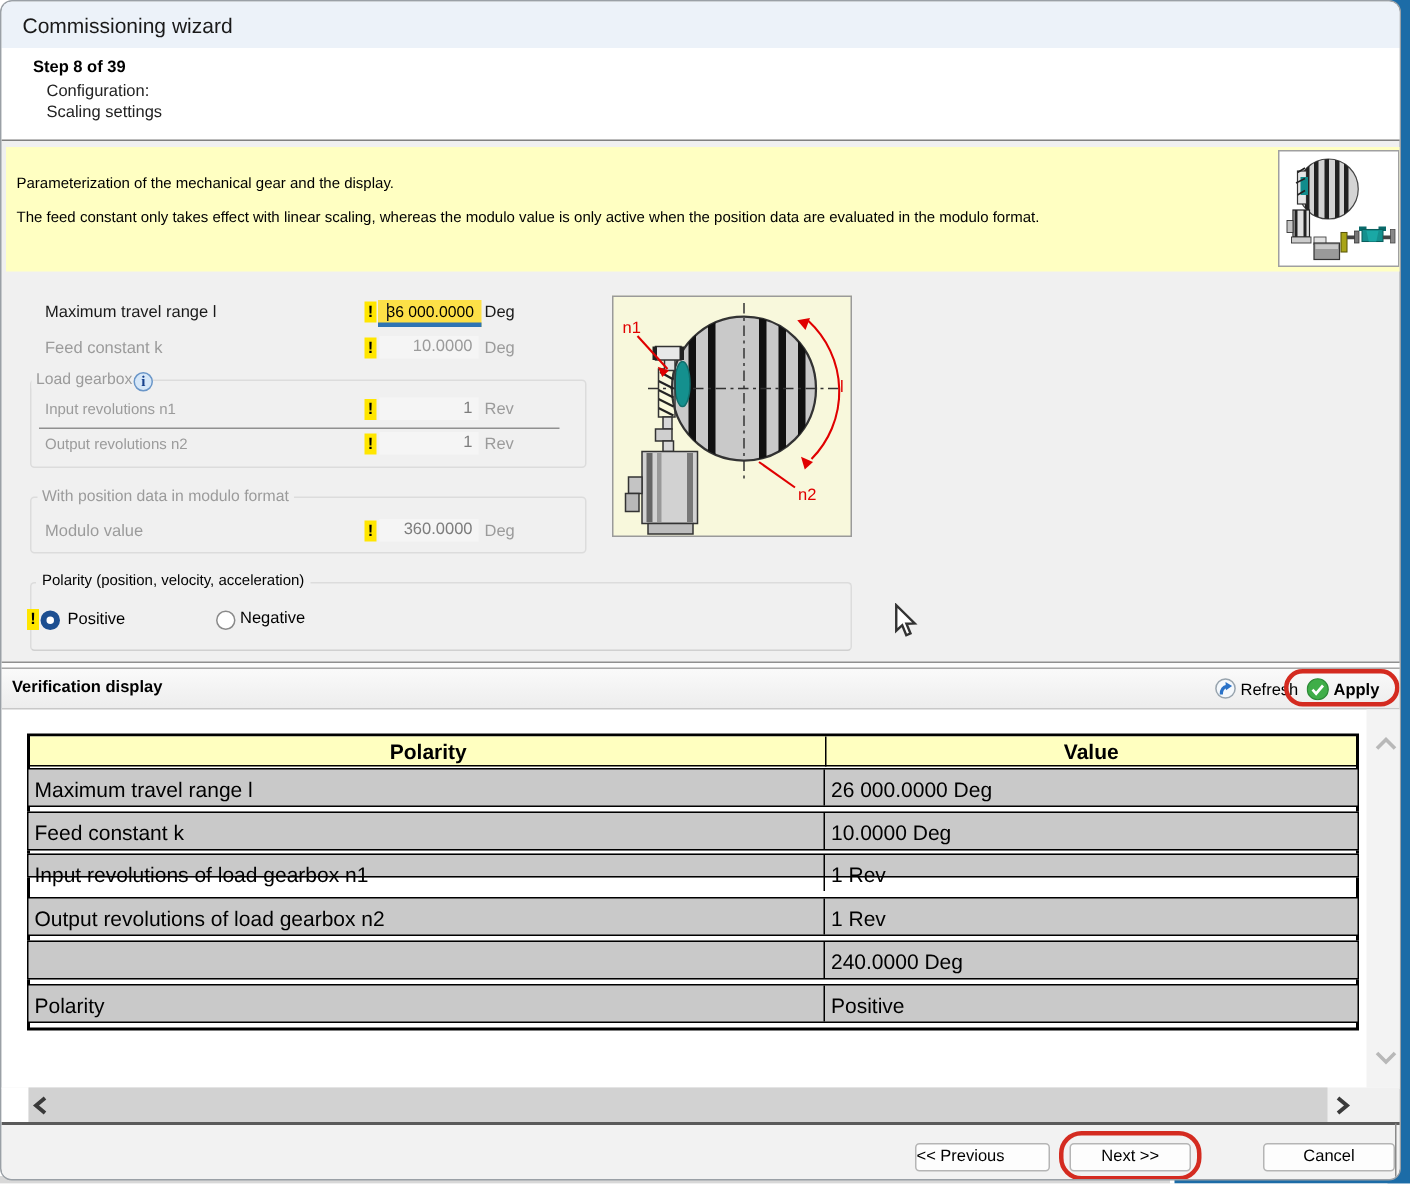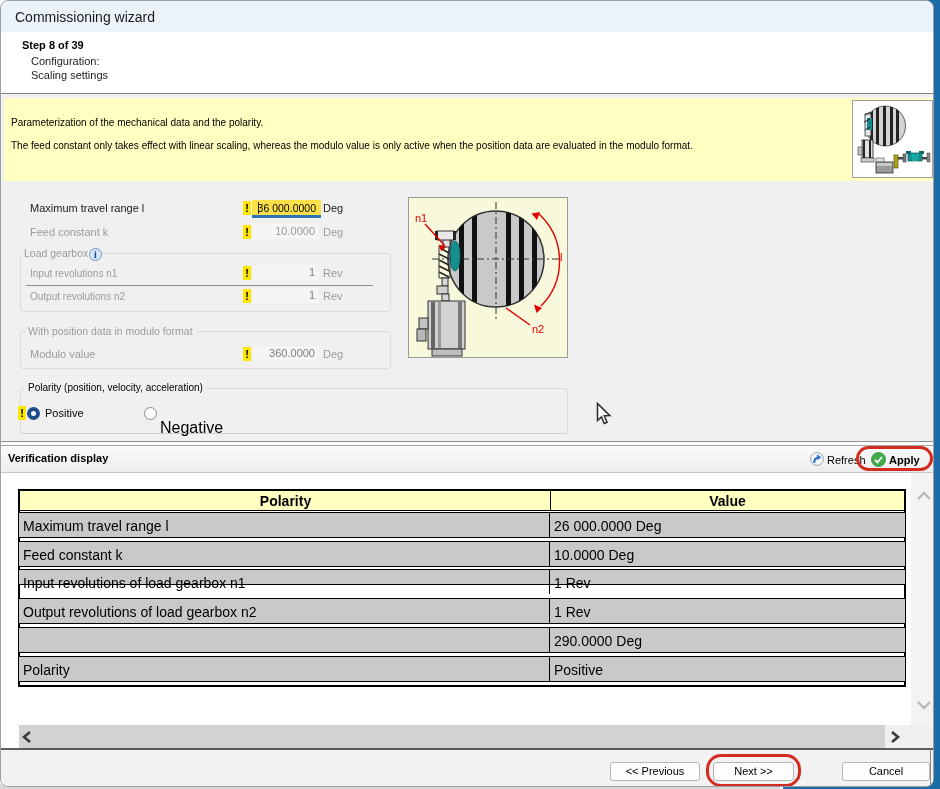--- a/index.html
+++ b/index.html
@@ -20,21 +20,21 @@
   <div class="abs" style="left:14px; top:8px; font-size:14px; color:#1a1a1a;">Commissioning wizard</div>
 
   <div class="abs" style="left:0; top:31px; width:934px; height:61px; background:#ffffff;"></div>
   <div class="abs" style="left:21px; top:38px; font-size:11px; font-weight:bold; color:#000;">Step 8 of 39</div>
   <div class="abs" style="left:30px; top:54px; font-size:11px; color:#222;">Configuration:</div>
   <div class="abs" style="left:30px; top:68px; font-size:11px; color:#222;">Scaling settings</div>
 
   <div class="abs" style="left:0; top:92px; width:934px; height:1px; background:#808080;"></div>
 
   <div class="abs" style="left:3px; top:97px; width:930px; height:83px; background:#ffffc2;"></div>
-  <div class="abs" style="left:10px; top:116px; font-size:10px; color:#000;">Parameterization of the mechanical data and the polarity.</div>
+  <div class="abs" style="left:10px; top:116px; font-size:10px; color:#000;">Parameterization of the mechanical gear and the display.</div>
   <div class="abs" style="left:10px; top:139px; font-size:10px; color:#000;">The feed constant only takes effect with linear scaling, whereas the modulo value is only active when the position data are evaluated in the modulo format.</div>
 
   <div class="abs" style="left:851px; top:99px; width:81px; height:78px; background:#ffffff; border:1px solid #a0a0a0;">
     <svg width="79" height="76" viewBox="0 0 79 76" xmlns="http://www.w3.org/2000/svg">
       <defs>
         <clipPath id="mc">
             <circle cx="32.5" cy="25" r="20"></circle>
           </clipPath>
       </defs>
       <circle cx="32.5" cy="25" r="20" fill="#d4d4d4" stroke="#444" stroke-width="0.8"></circle>
@@ -103,21 +103,21 @@
   <div class="abs" style="left:252px; top:345px; width:66px; height:15px; background:#f5f5f5; font-size:11px; text-align:right; padding:1px 4px 0 0; color:#7d7d7d;">360.0000</div>
   <div class="abs" style="left:322px; top:347px; font-size:11px; color:#9b9b9b;">Deg</div>
 
   <div class="abs" style="left:19px; top:387px; width:548px; height:46px; border:1px solid #dcdcdc; border-radius:3px; border-bottom-color:#d0d0d0;"></div>
   <div class="abs" style="left:23px; top:381px; background:#f0f0f0; padding:0 4px; font-size:10px; color:#000;">Polarity (position, velocity, acceleration)</div>
 
   <div class="abs" style="left:17px; top:405px; width:8px; height:14px; background:#ffe600; color:#000; font-size:11px; font-weight:bold; text-align:center; line-height:14px;">!</div>
   <div class="abs" style="left:26px; top:406px; width:13px; height:13px; border-radius:50%; background:#fff; border:4px solid #1d4f91;"></div>
   <div class="abs" style="left:44px; top:406px; font-size:11px; color:#000;">Positive</div>
   <div class="abs" style="left:143px; top:406px; width:13px; height:13px; border-radius:50%; background:#fff; border:1px solid #8a8a8a;"></div>
-  <div class="abs" style="left:159px; top:418px; font-size:16px; color:#000;">Negative</div>
+  <div class="abs" style="left:159px; top:405px; font-size:11px; color:#000;">Negative</div>
 
   <div class="abs" style="left:407px; top:196px; width:160px; height:161px; background:#f8f8dc; border:1px solid #9a9a9a;">
     <svg width="158" height="159" viewBox="0 0 158 159" xmlns="http://www.w3.org/2000/svg">
       <defs>
         <clipPath id="bc">
             <circle cx="87" cy="61" r="48"></circle>
           </clipPath>
       </defs>
 
       <circle cx="87" cy="61" r="48" fill="#c9c9c9" stroke="#333" stroke-width="1.5"></circle>
@@ -222,21 +222,21 @@
     <div class="abs" style="left:4px; top:5px; font-size:14px; color:#000;">Input revolutions of load gearbox n1</div>
     <div class="abs" style="left:535px; top:5px; font-size:14px; color:#000;">1 Rev</div>
     <div class="abs" style="left:530px; top:0; width:1px; height:24px; background:#000;"></div>
   </div>
   <div class="abs" style="left:17px; top:597px; width:888px; height:26px; background:#c9c9c9; border:1px solid #000;">
     <div class="abs" style="left:4px; top:5px; font-size:14px; color:#000;">Output revolutions of load gearbox n2</div>
     <div class="abs" style="left:535px; top:5px; font-size:14px; color:#000;">1 Rev</div>
     <div class="abs" style="left:530px; top:0; width:1px; height:24px; background:#000;"></div>
   </div>
   <div class="abs" style="left:17px; top:626px; width:888px; height:26px; background:#c9c9c9; border:1px solid #000;">
-    <div class="abs" style="left:535px; top:5px; font-size:14px; color:#000;">290.0000 Deg</div>
+    <div class="abs" style="left:535px; top:5px; font-size:14px; color:#000;">240.0000 Deg</div>
     <div class="abs" style="left:530px; top:0; width:1px; height:24px; background:#000;"></div>
   </div>
   <div class="abs" style="left:17px; top:655px; width:888px; height:26px; background:#c9c9c9; border:1px solid #000;">
     <div class="abs" style="left:4px; top:5px; font-size:14px; color:#000;">Polarity</div>
     <div class="abs" style="left:535px; top:5px; font-size:14px; color:#000;">Positive</div>
     <div class="abs" style="left:530px; top:0; width:1px; height:24px; background:#000;"></div>
   </div>
 
   <div class="abs" style="left:910px; top:472px; width:23px; height:252px; background:#f3f3f3;"></div>
   <svg class="abs" style="left:915px; top:489px;" width="16" height="12" viewBox="0 0 16 12">
@@ -252,21 +252,21 @@
   <svg class="abs" style="left:20px; top:729px;" width="12" height="14" viewBox="0 0 12 14">
     <path d="M9,2 L3,7 L9,12" fill="none" stroke="#3a3a3a" stroke-width="2.6"></path>
   </svg>
   <svg class="abs" style="left:888px; top:729px;" width="12" height="14" viewBox="0 0 12 14">
     <path d="M3,2 L9,7 L3,12" fill="none" stroke="#3a3a3a" stroke-width="2.6"></path>
   </svg>
 
   <div class="abs" style="left:0; top:747px; width:934px; height:2px; background:#5a5a5a;"></div>
   <div class="abs" style="left:0; top:749px; width:934px; height:38px; background:#f2f2f2;"></div>
 
-  <div class="abs" style="left:609px; top:761px; width:90px; height:19px; background:#fdfdfd; border:1px solid #b5b5b5; border-radius:3px; font-size:11px; color:#000; text-align:center; line-height:17px;">&lt;&lt; Previous</div>
+  <div class="abs" style="left:609px; top:761px; width:90px; height:19px; background:#fdfdfd; border:1px solid #b5b5b5; border-radius:3px; font-size:11px; color:#000; text-align:left; line-height:17px;">&lt;&lt; Previous</div>
   <div class="abs" style="left:712px; top:761px; width:81px; height:19px; background:#fdfdfd; border:1px solid #b5b5b5; border-radius:3px; font-size:11px; color:#000; text-align:center; line-height:17px;">Next &gt;&gt;</div>
   <div class="abs" style="left:841px; top:761px; width:88px; height:19px; background:#fdfdfd; border:1px solid #b5b5b5; border-radius:3px; font-size:11px; color:#000; text-align:center; line-height:17px;">Cancel</div>
 
   <div class="abs" style="left:929px; top:748px; width:1px; height:38px; background:#8a8a8a;"></div>
 
   <div class="abs" style="left:705px; top:753px; width:95px; height:33px; border:3px solid #d42b20; border-radius:15px;"></div>
 
 </div>
 
 </body></html>

